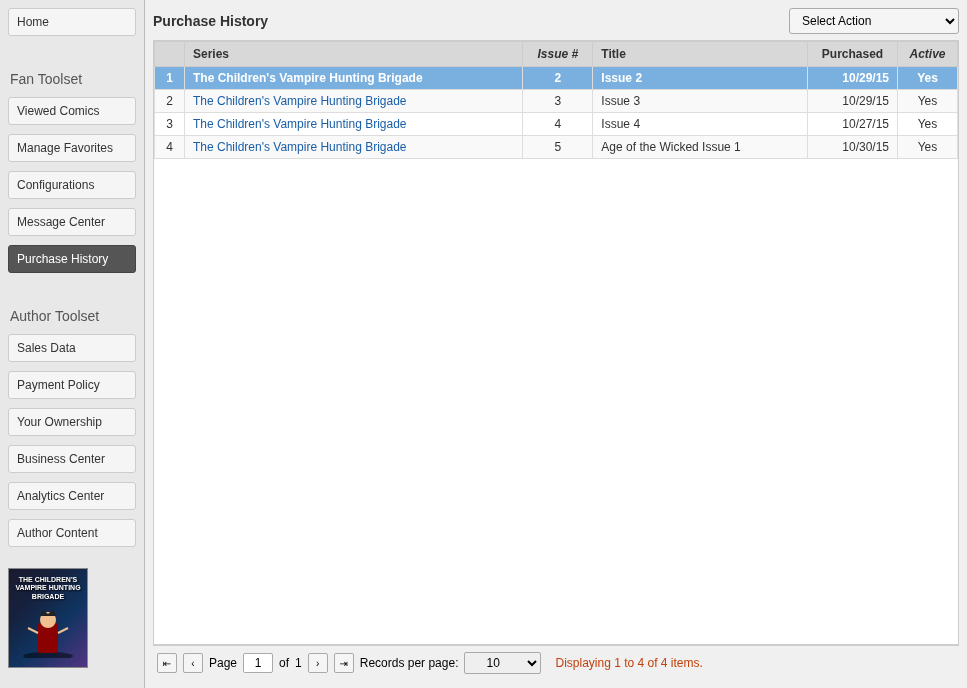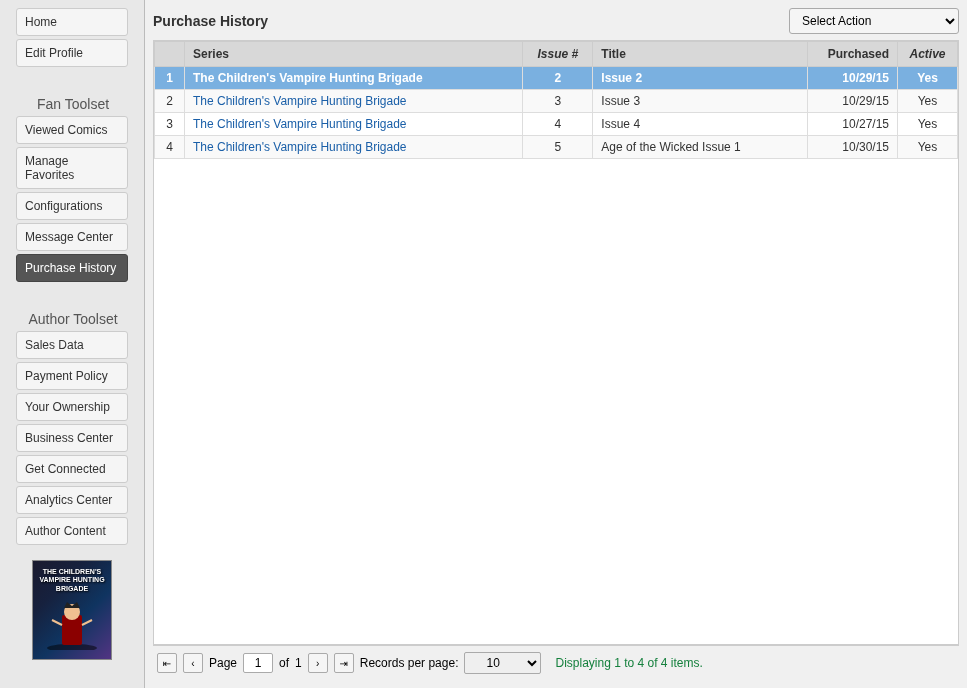--- a/index.html
+++ b/index.html
@@ -4,26 +4,25 @@
   <style>
     * { box-sizing: border-box; margin: 0; padding: 0; }
     body { font-family: Arial, sans-serif; font-size: 12px; background: #d0d0d0; display: flex; height: 688px; width: 967px; overflow: hidden; }
 
     
     #sidebar {
       width: 145px;
       min-width: 145px;
       background: #e8e8e8;
       border-right: 1px solid #bbb;
-      padding: 8px 16px;
+      padding: 8px 8px;
       display: flex;
       flex-direction: column;
-      gap: 0;
+      gap: 6px;
       overflow-y: auto;
-      align-items: center;
     }
 
     .sidebar-nav-item {
       display: block;
       padding: 6px 8px;
       margin-bottom: 3px;
       background: #f5f5f5;
       border: 1px solid #ccc;
       border-radius: 3px;
       cursor: pointer;
@@ -123,21 +122,21 @@
       background: #d8d8d8;
     }
     #purchase-table th {
       padding: 5px 8px;
       text-align: left;
       border: 1px solid #ccc;
       font-weight: bold;
       color: #333;
       font-size: 12px;
     }
-    #purchase-table th.right { text-align: right; }
+    #purchase-table th.right { text-align: center; }
     #purchase-table th.center { text-align: center; font-style: italic; }
 
     #purchase-table td {
       padding: 4px 8px;
       border: 1px solid #ddd;
       color: #333;
     }
     #purchase-table td.center { text-align: center; }
     #purchase-table td.right { text-align: right; }
 
@@ -191,53 +190,51 @@
       font-size: 12px;
     }
     .records-select {
       border: 1px solid #aaa;
       border-radius: 2px;
       padding: 2px 17px;
       font-size: 12px;
     }
     .pagination-status {
       margin-left: 8px;
-      color: #15803d;
+      color: #c2410c;
     }
 
     .table-container {
       flex: 1;
       overflow: auto;
       background: #fff;
       border: 1px solid #ccc;
     }
   </style>
 </head>
 <body>
 
 <div id="sidebar">
 
   <button class="sidebar-nav-item">Home</button>
-  <button class="sidebar-nav-item">Edit Profile</button>
 
   <div class="sidebar-section-label">Fan Toolset</div>
 
   <button class="sidebar-nav-item">Viewed Comics</button>
   <button class="sidebar-nav-item">Manage Favorites</button>
   <button class="sidebar-nav-item">Configurations</button>
   <button class="sidebar-nav-item">Message Center</button>
   <button class="sidebar-nav-item active">Purchase History</button>
 
   <div class="sidebar-section-label">Author Toolset</div>
 
   <button class="sidebar-nav-item">Sales Data</button>
   <button class="sidebar-nav-item">Payment Policy</button>
   <button class="sidebar-nav-item">Your Ownership</button>
   <button class="sidebar-nav-item">Business Center</button>
-  <button class="sidebar-nav-item">Get Connected</button>
   <button class="sidebar-nav-item">Analytics Center</button>
   <button class="sidebar-nav-item">Author Content</button>
 
   <div class="sidebar-thumbnail">
     <div class="thumbnail-img">
       <div class="thumbnail-text">THE CHILDREN'S VAMPIRE HUNTING BRIGADE</div>
 
       <svg style="position:absolute;bottom:10px;left:0;right:0;margin:auto;" width="70" height="50" viewBox="0 0 70 50">
         <ellipse cx="35" cy="48" rx="25" ry="4" fill="rgba(0,0,0,0.5)"></ellipse>
         <rect x="25" y="15" width="20" height="30" rx="2" fill="#8B0000"></rect>

